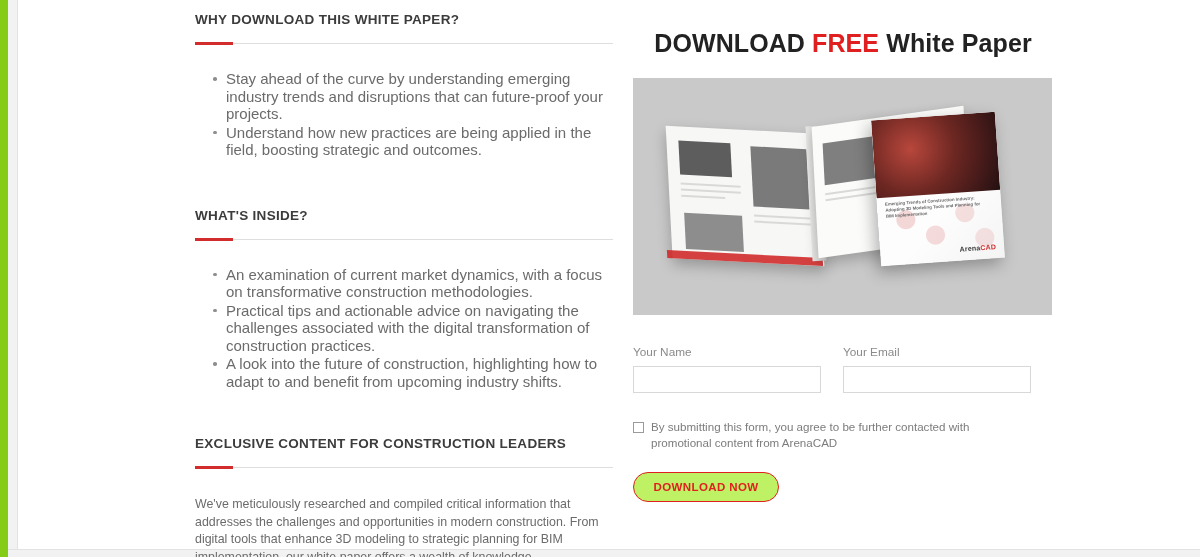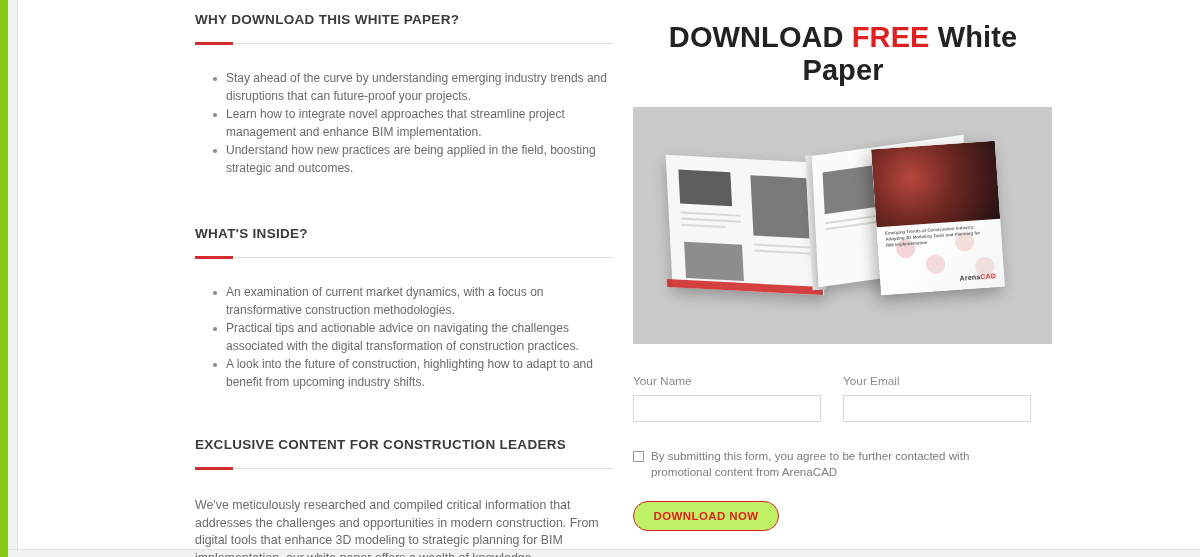--- a/index.html
+++ b/index.html
@@ -70,21 +70,21 @@
     height: 3px;
     background: #d32c2c;
   }
   ul.bullets {
     margin: 26px 0 0 0;
     padding-left: 31px;
     list-style: none;
   }
   ul.bullets li {
     position: relative;
-    font-size: 12px;
+    font-size: 15px;
     line-height: 17.5px;
     color: #6b6b6b;
     margin-bottom: 1px;
     padding-left: 0;
   }
   ul.bullets li::before {
     content: "";
     position: absolute;
     left: -13px;
     top: 7px;
@@ -102,24 +102,24 @@
 
   
   .right-col {
     position: absolute;
     left: 625px;
     top: 0;
     width: 420px;
   }
   .headline {
     text-align: center;
-    font-size: 29px;
+    font-size: 25px;
     font-weight: 700;
     color: #222222;
-    margin: 21px 0 0 0;
+    margin: 29px 0 0 0;
     letter-spacing: 0.1px;
   }
   .headline .free { color: #e02020; }
   .headline .light { font-weight: 700; }
 
   .hero {
     margin-top: 20px;
     width: 419px;
     height: 237px;
     background: #c9c9c9;
@@ -282,21 +282,20 @@
   <div class="edge-left"></div>
   <div class="edge-bottom"></div>
 
   <div class="left-col">
 
     <div class="section" style="padding-top:12px;">
       <h2 class="sec-title">WHY DOWNLOAD THIS WHITE PAPER?</h2>
       <div class="rule-wrap"></div>
       <ul class="bullets">
         <li>Stay ahead of the curve by understanding emerging industry trends and disruptions that can future-proof your projects.</li>
-        <li>Learn how to integrate novel approaches that streamline project management and enhance BIM implementation.</li>
         <li>Understand how new practices are being applied in the field, boosting strategic and outcomes.</li>
       </ul>
     </div>
 
     <div class="section" style="margin-top:49px;">
       <h2 class="sec-title">WHAT'S INSIDE?</h2>
       <div class="rule-wrap"></div>
       <ul class="bullets">
         <li>An examination of current market dynamics, with a focus on transformative construction methodologies.</li>
         <li>Practical tips and actionable advice on navigating the challenges associated with the digital transformation of construction practices.</li>

